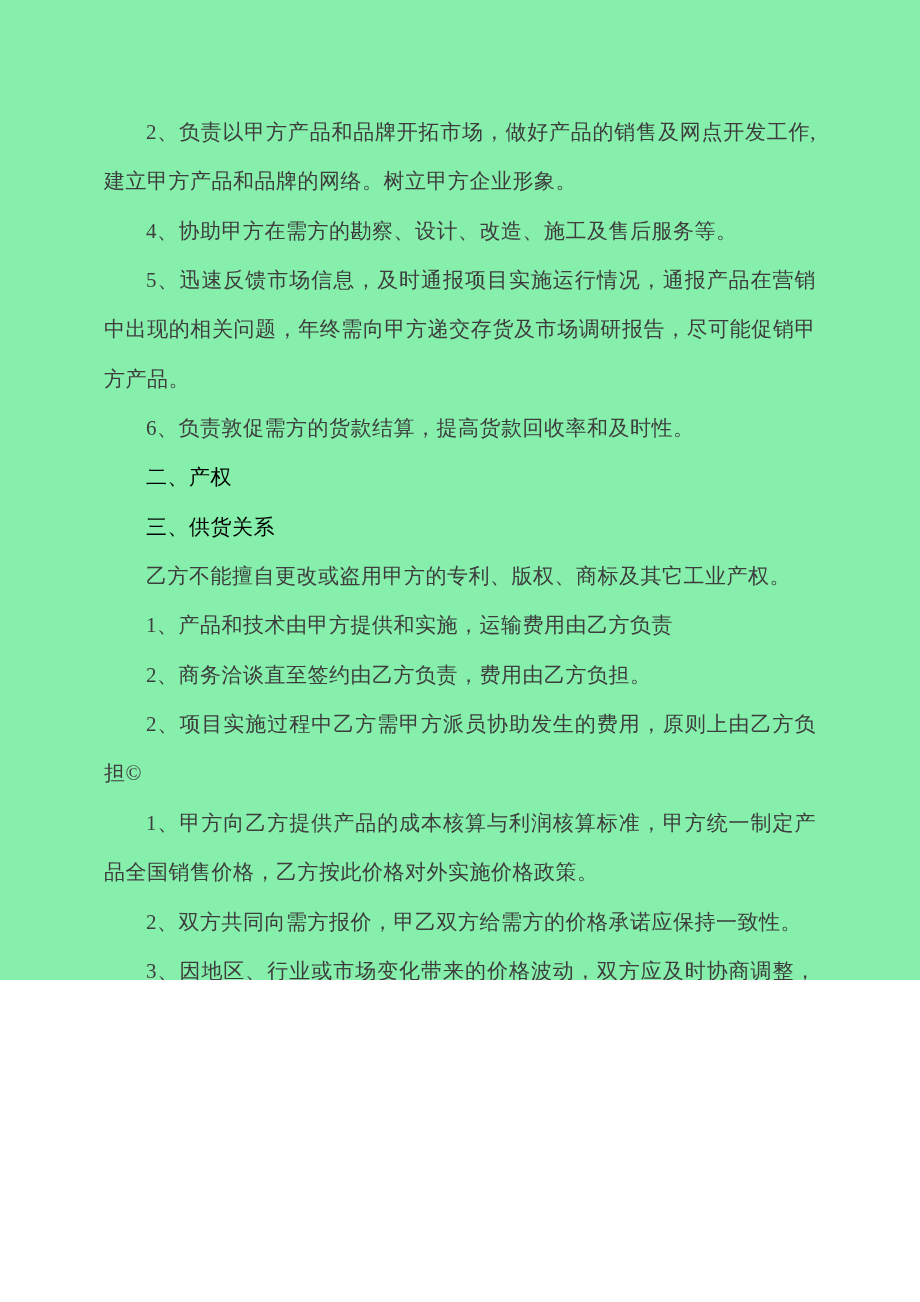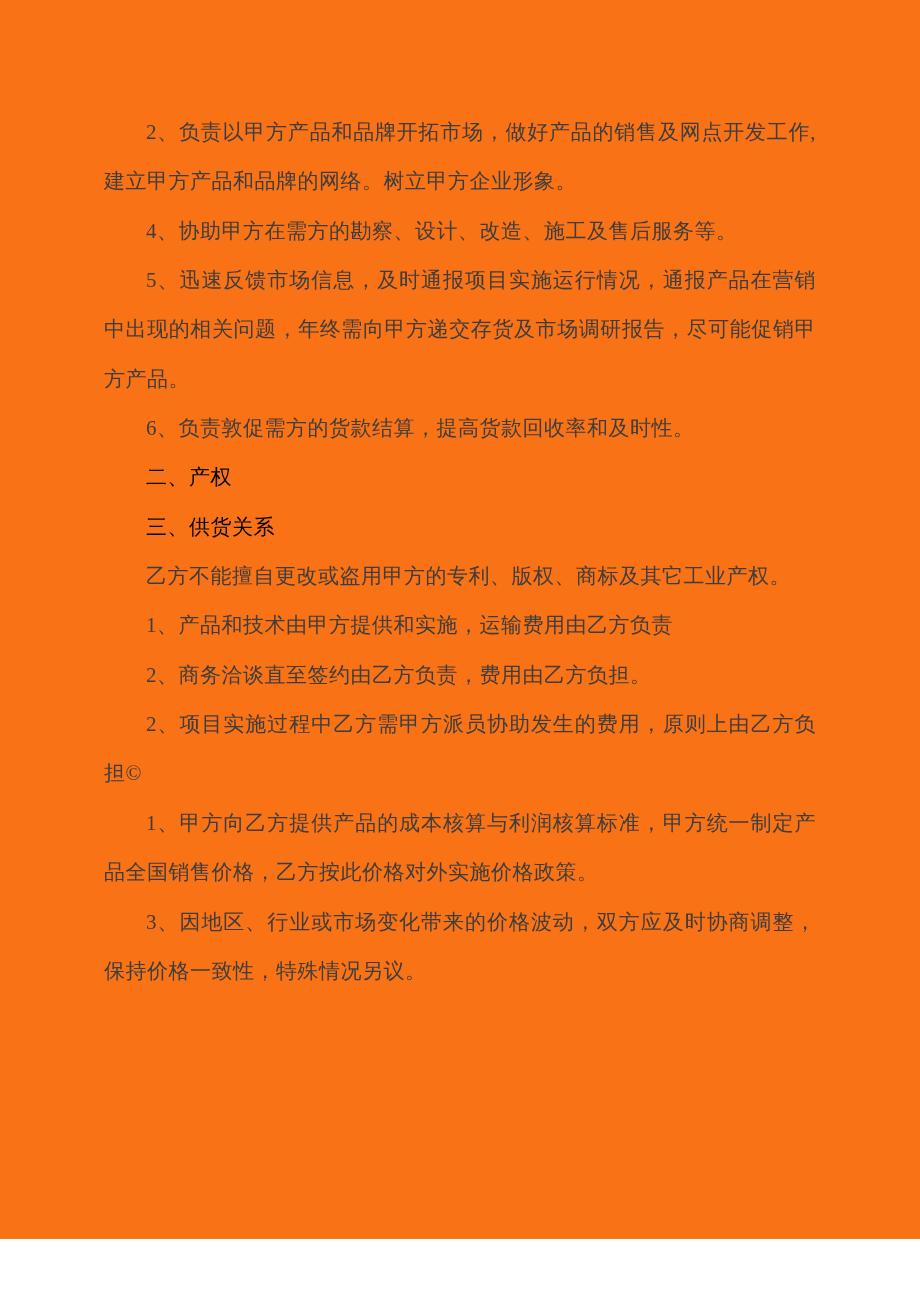--- a/index.html
+++ b/index.html
@@ -3,23 +3,23 @@
 <meta charset="utf-8">
 <style>
   html, body {
     margin: 0;
     padding: 0;
     background: #ffffff;
   }
   .page {
     position: relative;
     width: 920px;
-    height: 1239px;
+    height: 980px;
     box-sizing: border-box;
-    background: #f97316;
+    background: #86efac;
     padding: 108px 104px 64px 104px;
     font-family: "Liberation Serif", "DejaVu Serif", serif;
     font-size: 21px;
     color: #3d3d3d;
     overflow: hidden;
   }
   .block {
     margin: 0;
     line-height: 2.35;
     text-indent: 2em;
@@ -41,14 +41,15 @@
   <p class="block paragraph">4、协助甲方在需方的勘察、设计、改造、施工及售后服务等。</p>
   <p class="block paragraph">5、迅速反馈市场信息，及时通报项目实施运行情况，通报产品在营销中出现的相关问题，年终需向甲方递交存货及市场调研报告，尽可能促销甲方产品。</p>
   <p class="block paragraph">6、负责敦促需方的货款结算，提高货款回收率和及时性。</p>
   <p class="block heading">二、产权</p>
   <p class="block heading">三、供货关系</p>
   <p class="block paragraph">乙方不能擅自更改或盗用甲方的专利、版权、商标及其它工业产权。</p>
   <p class="block paragraph">1、产品和技术由甲方提供和实施，运输费用由乙方负责</p>
   <p class="block paragraph">2、商务洽谈直至签约由乙方负责，费用由乙方负担。</p>
   <p class="block paragraph">2、项目实施过程中乙方需甲方派员协助发生的费用，原则上由乙方负担©</p>
   <p class="block paragraph">1、甲方向乙方提供产品的成本核算与利润核算标准，甲方统一制定产品全国销售价格，乙方按此价格对外实施价格政策。</p>
+  <p class="block paragraph">2、双方共同向需方报价，甲乙双方给需方的价格承诺应保持一致性。</p>
   <p class="block paragraph">3、因地区、行业或市场变化带来的价格波动，双方应及时协商调整，保持价格一致性，特殊情况另议。</p>
 </div>
 
 </body></html>

